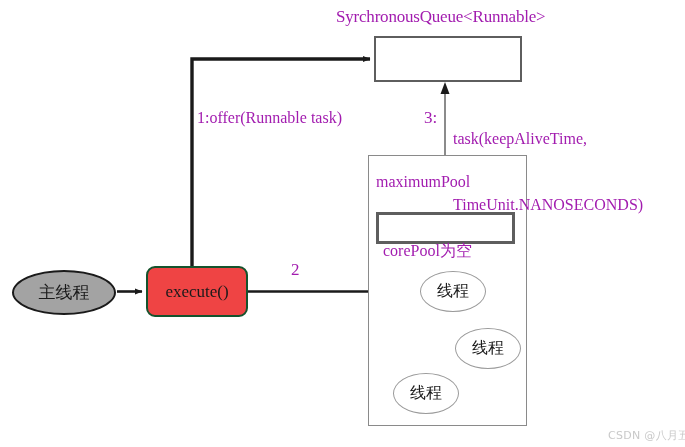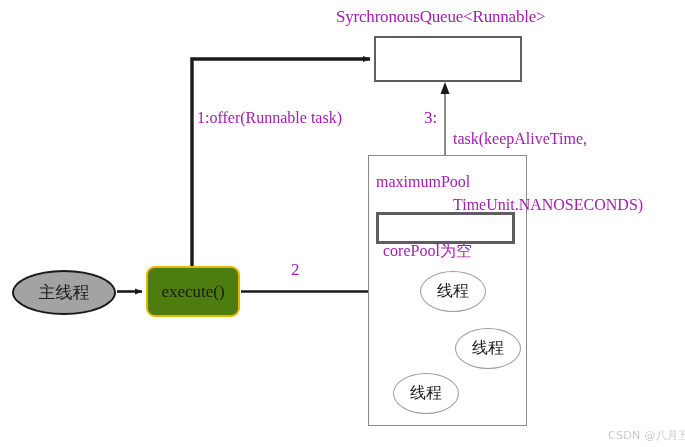--- a/index.html
+++ b/index.html
@@ -99,25 +99,25 @@
     font-size: 17px;
     font-family: "DejaVu Sans", "Liberation Sans", sans-serif;
     color: #1a1a1a;
   }
 
   
   #execute-box {
     position: absolute;
     left: 146px;
     top: 266px;
-    width: 94px;
+    width: 102px;
     height: 51px;
-    border: 2px solid #eab308;
+    border: 2px solid #14532d;
     border-radius: 9px;
-    background: #4d7c0f;
+    background: #ef4444;
     box-sizing: border-box;
   }
   #execute-label {
     position: absolute;
     left: 0; top: 0; right: 0; bottom: 0;
     display: flex; align-items: center; justify-content: center;
     font-size: 17px;
     color: #1a1a1a;
   }
 

